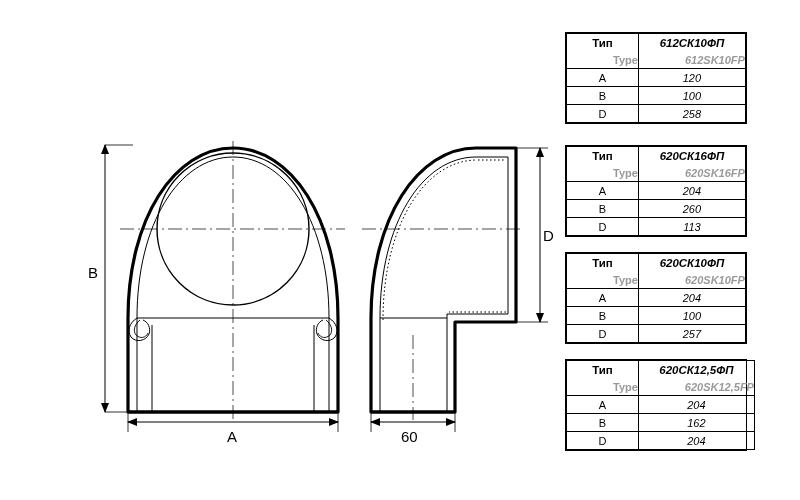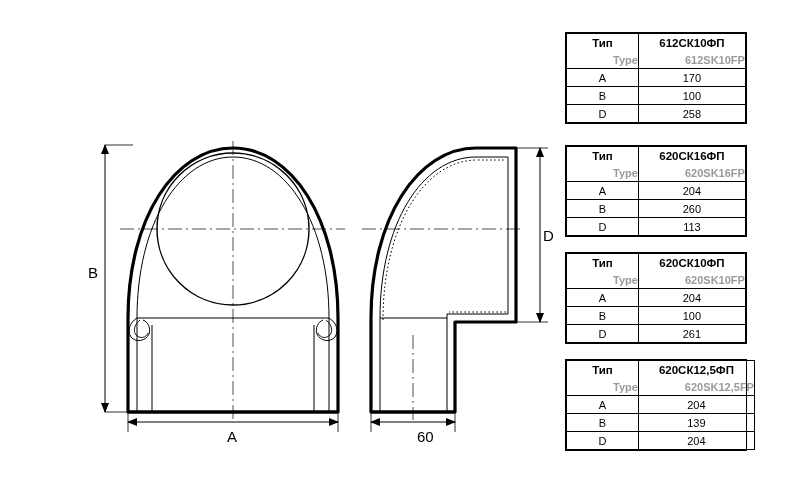--- a/index.html
+++ b/index.html
@@ -24,21 +24,21 @@
   .tbl table{border-collapse:collapse;width:100%;}
   .tbl td{
     border:1px solid #000;
     font-size:11px;
     text-align:center;
     height:17px;
     padding:0;
     color:#000;
   }
   .tbl td.lbl{width:40%;}
-  .tbl td.val{width:60%;}
+  .tbl td.val{width:60%;font-style:italic;}
   .row-type td{font-weight:bold;font-size:11.5px;}
   .row-type2 td{color:#9a9a9a;font-weight:bold;border-top:none;padding-left:46px;}
   .row-type2 td.lbl{font-style:normal;}
   .nb{border-bottom:none !important;}
   .nt{border-top:none !important;}
 </style>
 </head>
 <body>
 
 <div id="stage">
@@ -119,38 +119,38 @@
 
       <line x1="371" y1="422" x2="455" y2="422" stroke="#000" stroke-width="1" marker-start="url(#arrStart)" marker-end="url(#arrEnd)"></line>
       <line x1="371" y1="412" x2="371" y2="432" stroke="#000" stroke-width="0.8"></line>
       <line x1="455" y1="412" x2="455" y2="432" stroke="#000" stroke-width="0.8"></line>
     </g>
   </svg>
 
   <div style="position:absolute;left:88px;top:264px;font-size:15px;color:#000;">B</div>
   <div style="position:absolute;left:227px;top:428px;font-size:15px;color:#000;">A</div>
   <div style="position:absolute;left:543px;top:227px;font-size:15px;color:#000;">D</div>
-  <div style="position:absolute;left:417px;top:428px;font-size:15px;color:#000;">60</div>
+  <div style="position:absolute;left:401px;top:428px;font-size:15px;color:#000;">60</div>
 
   <div class="tables">
 
     <div class="tbl" style="left:5px;top:32px;">
       <table>
         <tbody>
             <tr class="row-type">
           <td class="lbl nb">Тип</td>
           <td class="val nb">612СК10ФП</td>
         </tr>
         <tr class="row-type2">
           <td class="lbl nt">Type</td>
           <td class="val nt">612SK10FP</td>
         </tr>
         <tr>
           <td class="lbl">A</td>
-          <td class="val">170</td>
+          <td class="val">120</td>
         </tr>
         <tr>
           <td class="lbl">B</td>
           <td class="val">100</td>
         </tr>
         <tr>
           <td class="lbl">D</td>
           <td class="val">258</td>
         </tr>
       </tbody>
@@ -198,21 +198,21 @@
         <tr>
           <td class="lbl">A</td>
           <td class="val">204</td>
         </tr>
         <tr>
           <td class="lbl">B</td>
           <td class="val">100</td>
         </tr>
         <tr>
           <td class="lbl">D</td>
-          <td class="val">261</td>
+          <td class="val">257</td>
         </tr>
       </tbody>
         </table>
     </div>
 
     <div class="tbl" style="left:5px;top:359px;">
       <table>
         <tbody>
             <tr class="row-type">
           <td class="lbl nb">Тип</td>
@@ -221,21 +221,21 @@
         <tr class="row-type2">
           <td class="lbl nt">Type</td>
           <td class="val nt">620SK12,5FP</td>
         </tr>
         <tr>
           <td class="lbl">A</td>
           <td class="val">204</td>
         </tr>
         <tr>
           <td class="lbl">B</td>
-          <td class="val">139</td>
+          <td class="val">162</td>
         </tr>
         <tr>
           <td class="lbl">D</td>
           <td class="val">204</td>
         </tr>
       </tbody>
         </table>
     </div>
 
   </div>

